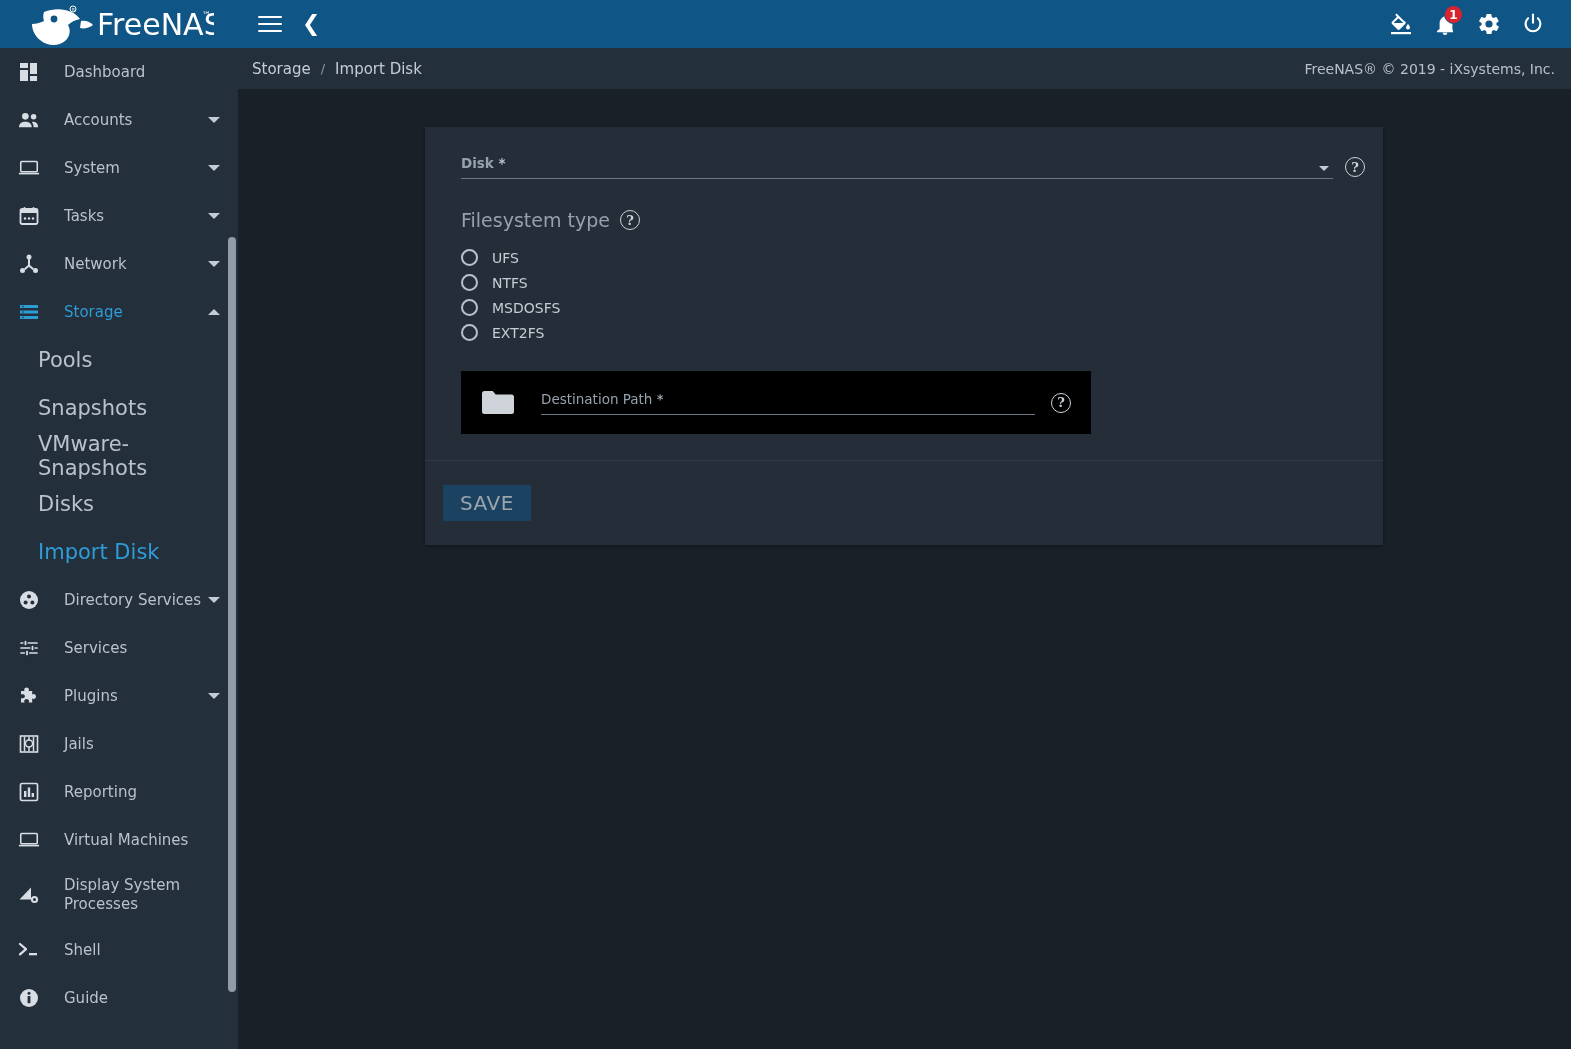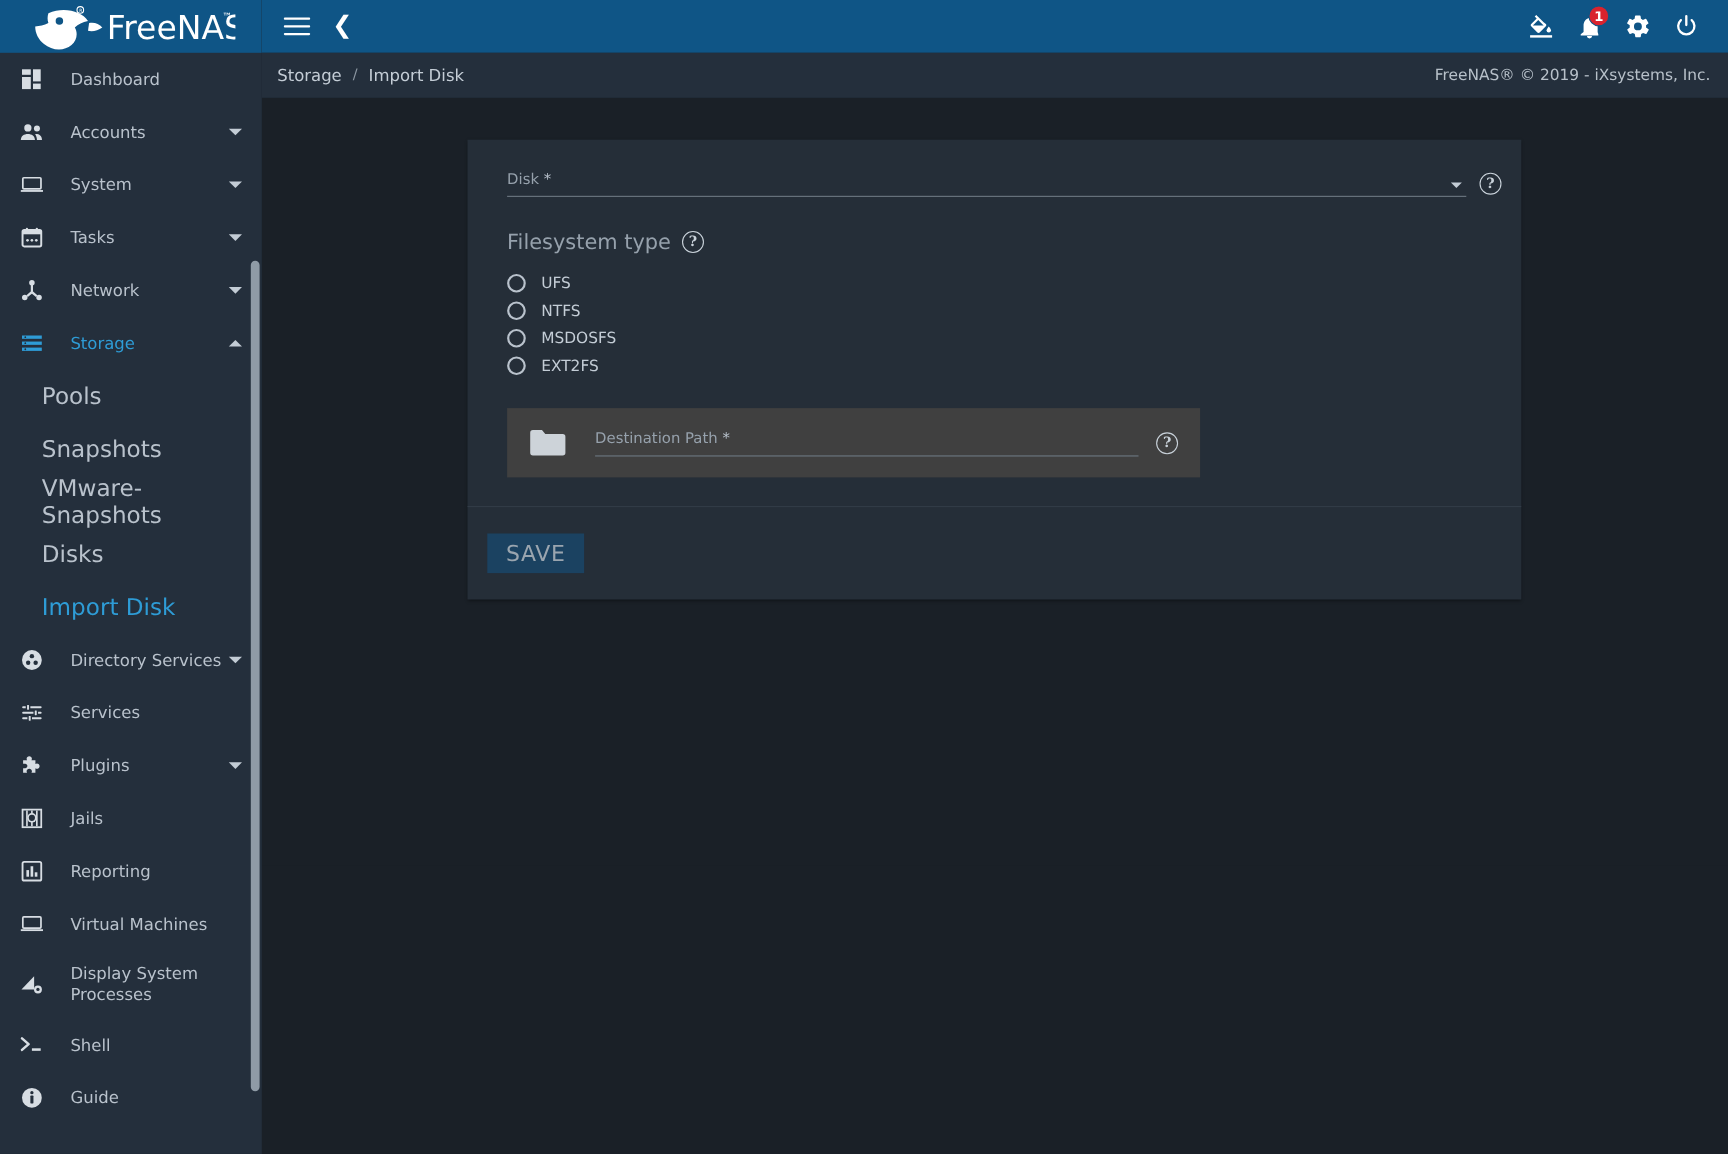--- a/index.html
+++ b/index.html
@@ -99,21 +99,21 @@
     width: 958px; margin-left: 187px;
     background: #252e38;
     box-shadow: 0 1px 3px rgba(0,0,0,.4);
   }
   .card-body { padding: 28px 18px 26px 18px; }
 
   .field-row {
     display: flex; align-items: flex-end;
     padding: 0 0 0 18px; margin-bottom: 30px;
   }
-  .mat-field { flex: 1; position: relative; }
+  .mat-field { flex: 1; position: relative; font-weight: bold; }
   .mat-label {
     display: block; color: #96a1ac; font-size: 13.5px; margin-bottom: 7px;
   }
   .req { color: #b9c2cc; }
   .mat-underline {
     height: 1px; background: #6d7882; width: 100%;
   }
   .select-caret {
     position: absolute; right: 4px; bottom: 8px;
     width: 0; height: 0;
@@ -141,21 +141,21 @@
     height: 25px; cursor: pointer;
   }
   .radio-dot {
     width: 17px; height: 17px; border-radius: 50%;
     border: 2px solid #b9c2cc; flex: 0 0 17px;
   }
   .radio-row .txt { color: #c4cdd6; font-size: 14px; margin-left: 14px; }
 
   .path-panel {
     margin-left: 18px; width: 630px;
-    background: #404040;
+    background: #000000;
     display: flex; align-items: center;
     padding: 18px 20px 18px 20px;
   }
   .folder-ico { flex: 0 0 40px; display: flex; align-items: center; }
   .path-field { flex: 1; margin-left: 20px; }
   .path-panel .help { margin-left: 16px; margin-bottom: 0; }
 
   .card-footer {
     border-top: 1px solid #313b46;
     padding: 24px 18px 24px 18px;

